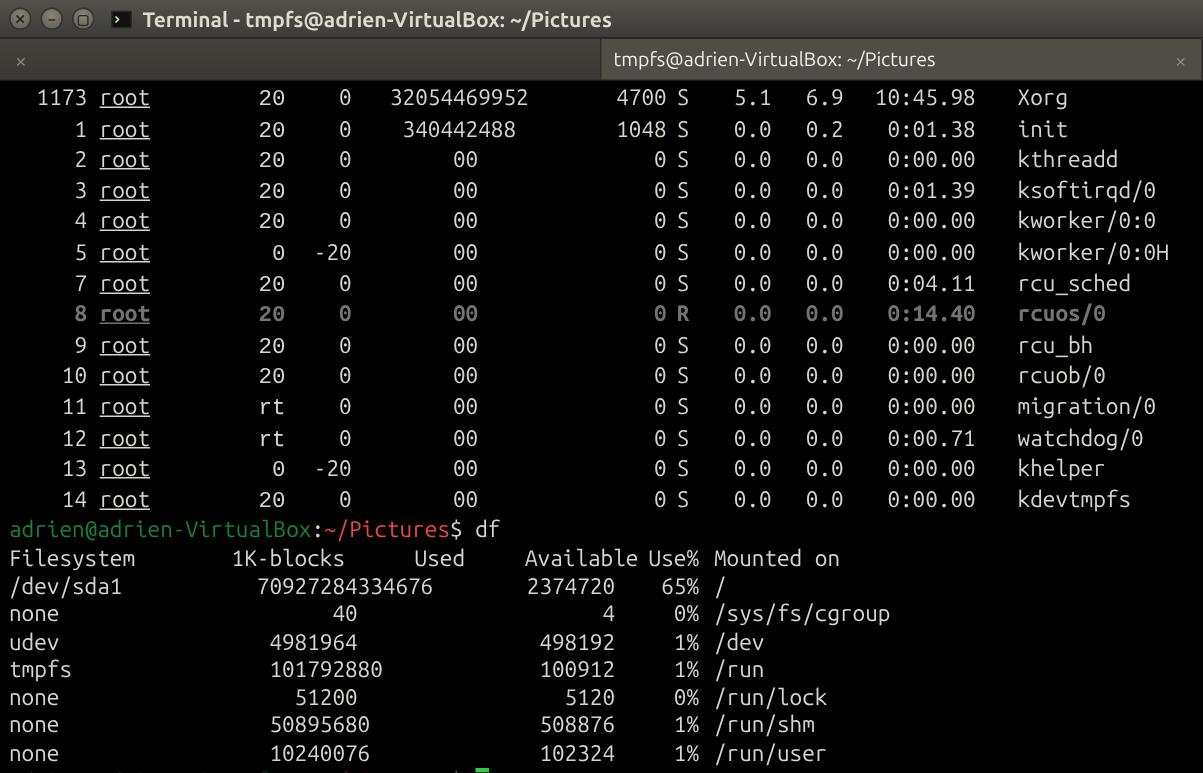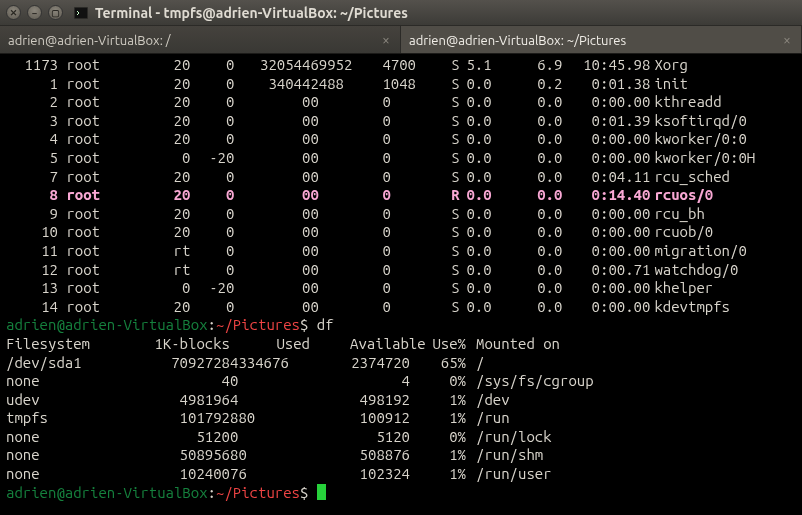--- a/index.html
+++ b/index.html
@@ -76,33 +76,33 @@
   .term {
     flex: 1;
     background: #000;
     color: #d9d5cc;
     padding: 2px 6px 4px 6px;
     line-height: 18.6px;
     white-space: pre;
     overflow: hidden;
   }
   .row span { display:inline-block; }
-  .bold { font-weight: bold; color:#f9a8d4; }
+  .bold { font-weight: bold; color:#737373; }
   .c-pid  { width: 52px; text-align: right; }
-  .c-user { width: 56px; }
-  .c-pr   { width: 68px; text-align: right; }
+  .c-user { width: 56px; text-decoration: underline; }
+  .c-pr   { width: 68px; text-align: right; font-family: Liberation Mono, monospace; }
   .c-ni   { width: 44px; text-align: right; }
   .c-virt { width: 76px; text-align: right; }
   .c-res  { width: 72px; }
-  .c-shr  { width: 62px; }
+  .c-shr  { width: 62px; text-align: right; }
   .c-s    { width: 22px; text-align: center; }
-  .c-cpu  { width: 48px; }
+  .c-cpu  { width: 48px; text-align: right; }
   .c-mem  { width: 48px; text-align: right; }
   .c-time { width: 88px; text-align: right; }
-  .c-cmd  { padding-left: 4px; }
+  .c-cmd  { padding-left: 28px; }
   .prompt-user { color: #15803d; }
   .prompt-path { color: #ef4444; }
   .prompt-sep  { color: #d9d5cc; }
   .df-fs   { width: 120px; }
   .df-blk  { width: 104px; text-align: right; }
   .df-used { width: 80px; text-align: left; }
   .df-avl  { width: 100px; text-align: right; padding-left: 40px; }
   .df-pct  { width: 56px; text-align: right; }
   .df-mnt  { padding-left: 10px; text-align: center; }
   .df-hdr .df-blk, .df-hdr .df-used, .df-hdr .df-avl, .df-hdr .df-pct { text-align: right; }
@@ -129,24 +129,23 @@
           <rect x="1" y="2" width="14" height="12" rx="1" fill="#2b2a27"></rect>
           <rect x="2" y="3" width="12" height="10" fill="#111"></rect>
           <path d="M4 6l2 2-2 2" stroke="#cfc" stroke-width="1" fill="none"></path>
         </svg>
     </span>
     <span>Terminal - tmpfs@adrien-VirtualBox: ~/Pictures</span>
   </div>
 
   <div class="tabbar">
     <div class="tab">
-      <span>adrien@adrien-VirtualBox: /</span>
       <span class="tab-close">×</span>
     </div>
     <div class="tab active">
-      <span>adrien@adrien-VirtualBox: ~/Pictures</span>
+      <span>tmpfs@adrien-VirtualBox: ~/Pictures</span>
       <span class="tab-close">×</span>
     </div>
   </div>
 
   <div class="term" id="term"><div class="row"><span class="c-pid">1173</span> <span class="c-user">root</span><span class="c-pr">20</span><span class="c-ni">0</span><span class="c-virt">320544</span><span class="c-res">69952</span><span class="c-shr">4700</span><span class="c-s">S</span><span class="c-cpu">5.1</span><span class="c-mem">6.9</span><span class="c-time">10:45.98</span><span class="c-cmd">Xorg</span></div><div class="row"><span class="c-pid">1</span> <span class="c-user">root</span><span class="c-pr">20</span><span class="c-ni">0</span><span class="c-virt">34044</span><span class="c-res">2488</span><span class="c-shr">1048</span><span class="c-s">S</span><span class="c-cpu">0.0</span><span class="c-mem">0.2</span><span class="c-time">0:01.38</span><span class="c-cmd">init</span></div><div class="row"><span class="c-pid">2</span> <span class="c-user">root</span><span class="c-pr">20</span><span class="c-ni">0</span><span class="c-virt">0</span><span class="c-res">0</span><span class="c-shr">0</span><span class="c-s">S</span><span class="c-cpu">0.0</span><span class="c-mem">0.0</span><span class="c-time">0:00.00</span><span class="c-cmd">kthreadd</span></div><div class="row"><span class="c-pid">3</span> <span class="c-user">root</span><span class="c-pr">20</span><span class="c-ni">0</span><span class="c-virt">0</span><span class="c-res">0</span><span class="c-shr">0</span><span class="c-s">S</span><span class="c-cpu">0.0</span><span class="c-mem">0.0</span><span class="c-time">0:01.39</span><span class="c-cmd">ksoftirqd/0</span></div><div class="row"><span class="c-pid">4</span> <span class="c-user">root</span><span class="c-pr">20</span><span class="c-ni">0</span><span class="c-virt">0</span><span class="c-res">0</span><span class="c-shr">0</span><span class="c-s">S</span><span class="c-cpu">0.0</span><span class="c-mem">0.0</span><span class="c-time">0:00.00</span><span class="c-cmd">kworker/0:0</span></div><div class="row"><span class="c-pid">5</span> <span class="c-user">root</span><span class="c-pr">0</span><span class="c-ni">-20</span><span class="c-virt">0</span><span class="c-res">0</span><span class="c-shr">0</span><span class="c-s">S</span><span class="c-cpu">0.0</span><span class="c-mem">0.0</span><span class="c-time">0:00.00</span><span class="c-cmd">kworker/0:0H</span></div><div class="row"><span class="c-pid">7</span> <span class="c-user">root</span><span class="c-pr">20</span><span class="c-ni">0</span><span class="c-virt">0</span><span class="c-res">0</span><span class="c-shr">0</span><span class="c-s">S</span><span class="c-cpu">0.0</span><span class="c-mem">0.0</span><span class="c-time">0:04.11</span><span class="c-cmd">rcu_sched</span></div><div class="row bold"><span class="c-pid">8</span> <span class="c-user">root</span><span class="c-pr">20</span><span class="c-ni">0</span><span class="c-virt">0</span><span class="c-res">0</span><span class="c-shr">0</span><span class="c-s">R</span><span class="c-cpu">0.0</span><span class="c-mem">0.0</span><span class="c-time">0:14.40</span><span class="c-cmd">rcuos/0</span></div><div class="row"><span class="c-pid">9</span> <span class="c-user">root</span><span class="c-pr">20</span><span class="c-ni">0</span><span class="c-virt">0</span><span class="c-res">0</span><span class="c-shr">0</span><span class="c-s">S</span><span class="c-cpu">0.0</span><span class="c-mem">0.0</span><span class="c-time">0:00.00</span><span class="c-cmd">rcu_bh</span></div><div class="row"><span class="c-pid">10</span> <span class="c-user">root</span><span class="c-pr">20</span><span class="c-ni">0</span><span class="c-virt">0</span><span class="c-res">0</span><span class="c-shr">0</span><span class="c-s">S</span><span class="c-cpu">0.0</span><span class="c-mem">0.0</span><span class="c-time">0:00.00</span><span class="c-cmd">rcuob/0</span></div><div class="row"><span class="c-pid">11</span> <span class="c-user">root</span><span class="c-pr">rt</span><span class="c-ni">0</span><span class="c-virt">0</span><span class="c-res">0</span><span class="c-shr">0</span><span class="c-s">S</span><span class="c-cpu">0.0</span><span class="c-mem">0.0</span><span class="c-time">0:00.00</span><span class="c-cmd">migration/0</span></div><div class="row"><span class="c-pid">12</span> <span class="c-user">root</span><span class="c-pr">rt</span><span class="c-ni">0</span><span class="c-virt">0</span><span class="c-res">0</span><span class="c-shr">0</span><span class="c-s">S</span><span class="c-cpu">0.0</span><span class="c-mem">0.0</span><span class="c-time">0:00.71</span><span class="c-cmd">watchdog/0</span></div><div class="row"><span class="c-pid">13</span> <span class="c-user">root</span><span class="c-pr">0</span><span class="c-ni">-20</span><span class="c-virt">0</span><span class="c-res">0</span><span class="c-shr">0</span><span class="c-s">S</span><span class="c-cpu">0.0</span><span class="c-mem">0.0</span><span class="c-time">0:00.00</span><span class="c-cmd">khelper</span></div><div class="row"><span class="c-pid">14</span> <span class="c-user">root</span><span class="c-pr">20</span><span class="c-ni">0</span><span class="c-virt">0</span><span class="c-res">0</span><span class="c-shr">0</span><span class="c-s">S</span><span class="c-cpu">0.0</span><span class="c-mem">0.0</span><span class="c-time">0:00.00</span><span class="c-cmd">kdevtmpfs</span></div><div class="row"><span class="prompt-user">adrien@adrien-VirtualBox</span><span class="prompt-sep">:</span><span class="prompt-path">~/Pictures</span><span class="prompt-sep">$ </span><span>df</span></div><div class="row df-hdr"><span class="df-fs">Filesystem</span><span class="df-blk">1K-blocks</span><span class="df-used">Used</span><span class="df-avl">Available</span><span class="df-pct">Use%</span><span class="df-mnt">Mounted on</span></div><div class="row"><span class="df-fs">/dev/sda1</span><span class="df-blk">7092728</span><span class="df-used">4334676</span><span class="df-avl">2374720</span><span class="df-pct">65%</span><span class="df-mnt">/</span></div><div class="row"><span class="df-fs">none</span><span class="df-blk">4</span><span class="df-used">0</span><span class="df-avl">4</span><span class="df-pct">0%</span><span class="df-mnt">/sys/fs/cgroup</span></div><div class="row"><span class="df-fs">udev</span><span class="df-blk">498196</span><span class="df-used">4</span><span class="df-avl">498192</span><span class="df-pct">1%</span><span class="df-mnt">/dev</span></div><div class="row"><span class="df-fs">tmpfs</span><span class="df-blk">101792</span><span class="df-used">880</span><span class="df-avl">100912</span><span class="df-pct">1%</span><span class="df-mnt">/run</span></div><div class="row"><span class="df-fs">none</span><span class="df-blk">5120</span><span class="df-used">0</span><span class="df-avl">5120</span><span class="df-pct">0%</span><span class="df-mnt">/run/lock</span></div><div class="row"><span class="df-fs">none</span><span class="df-blk">508956</span><span class="df-used">80</span><span class="df-avl">508876</span><span class="df-pct">1%</span><span class="df-mnt">/run/shm</span></div><div class="row"><span class="df-fs">none</span><span class="df-blk">102400</span><span class="df-used">76</span><span class="df-avl">102324</span><span class="df-pct">1%</span><span class="df-mnt">/run/user</span></div><div class="row"><span class="prompt-user">adrien@adrien-VirtualBox</span><span class="prompt-sep">:</span><span class="prompt-path">~/Pictures</span><span class="prompt-sep">$ </span><span class="cursor"></span></div></div>
 
 </div>
 
 </body></html>

